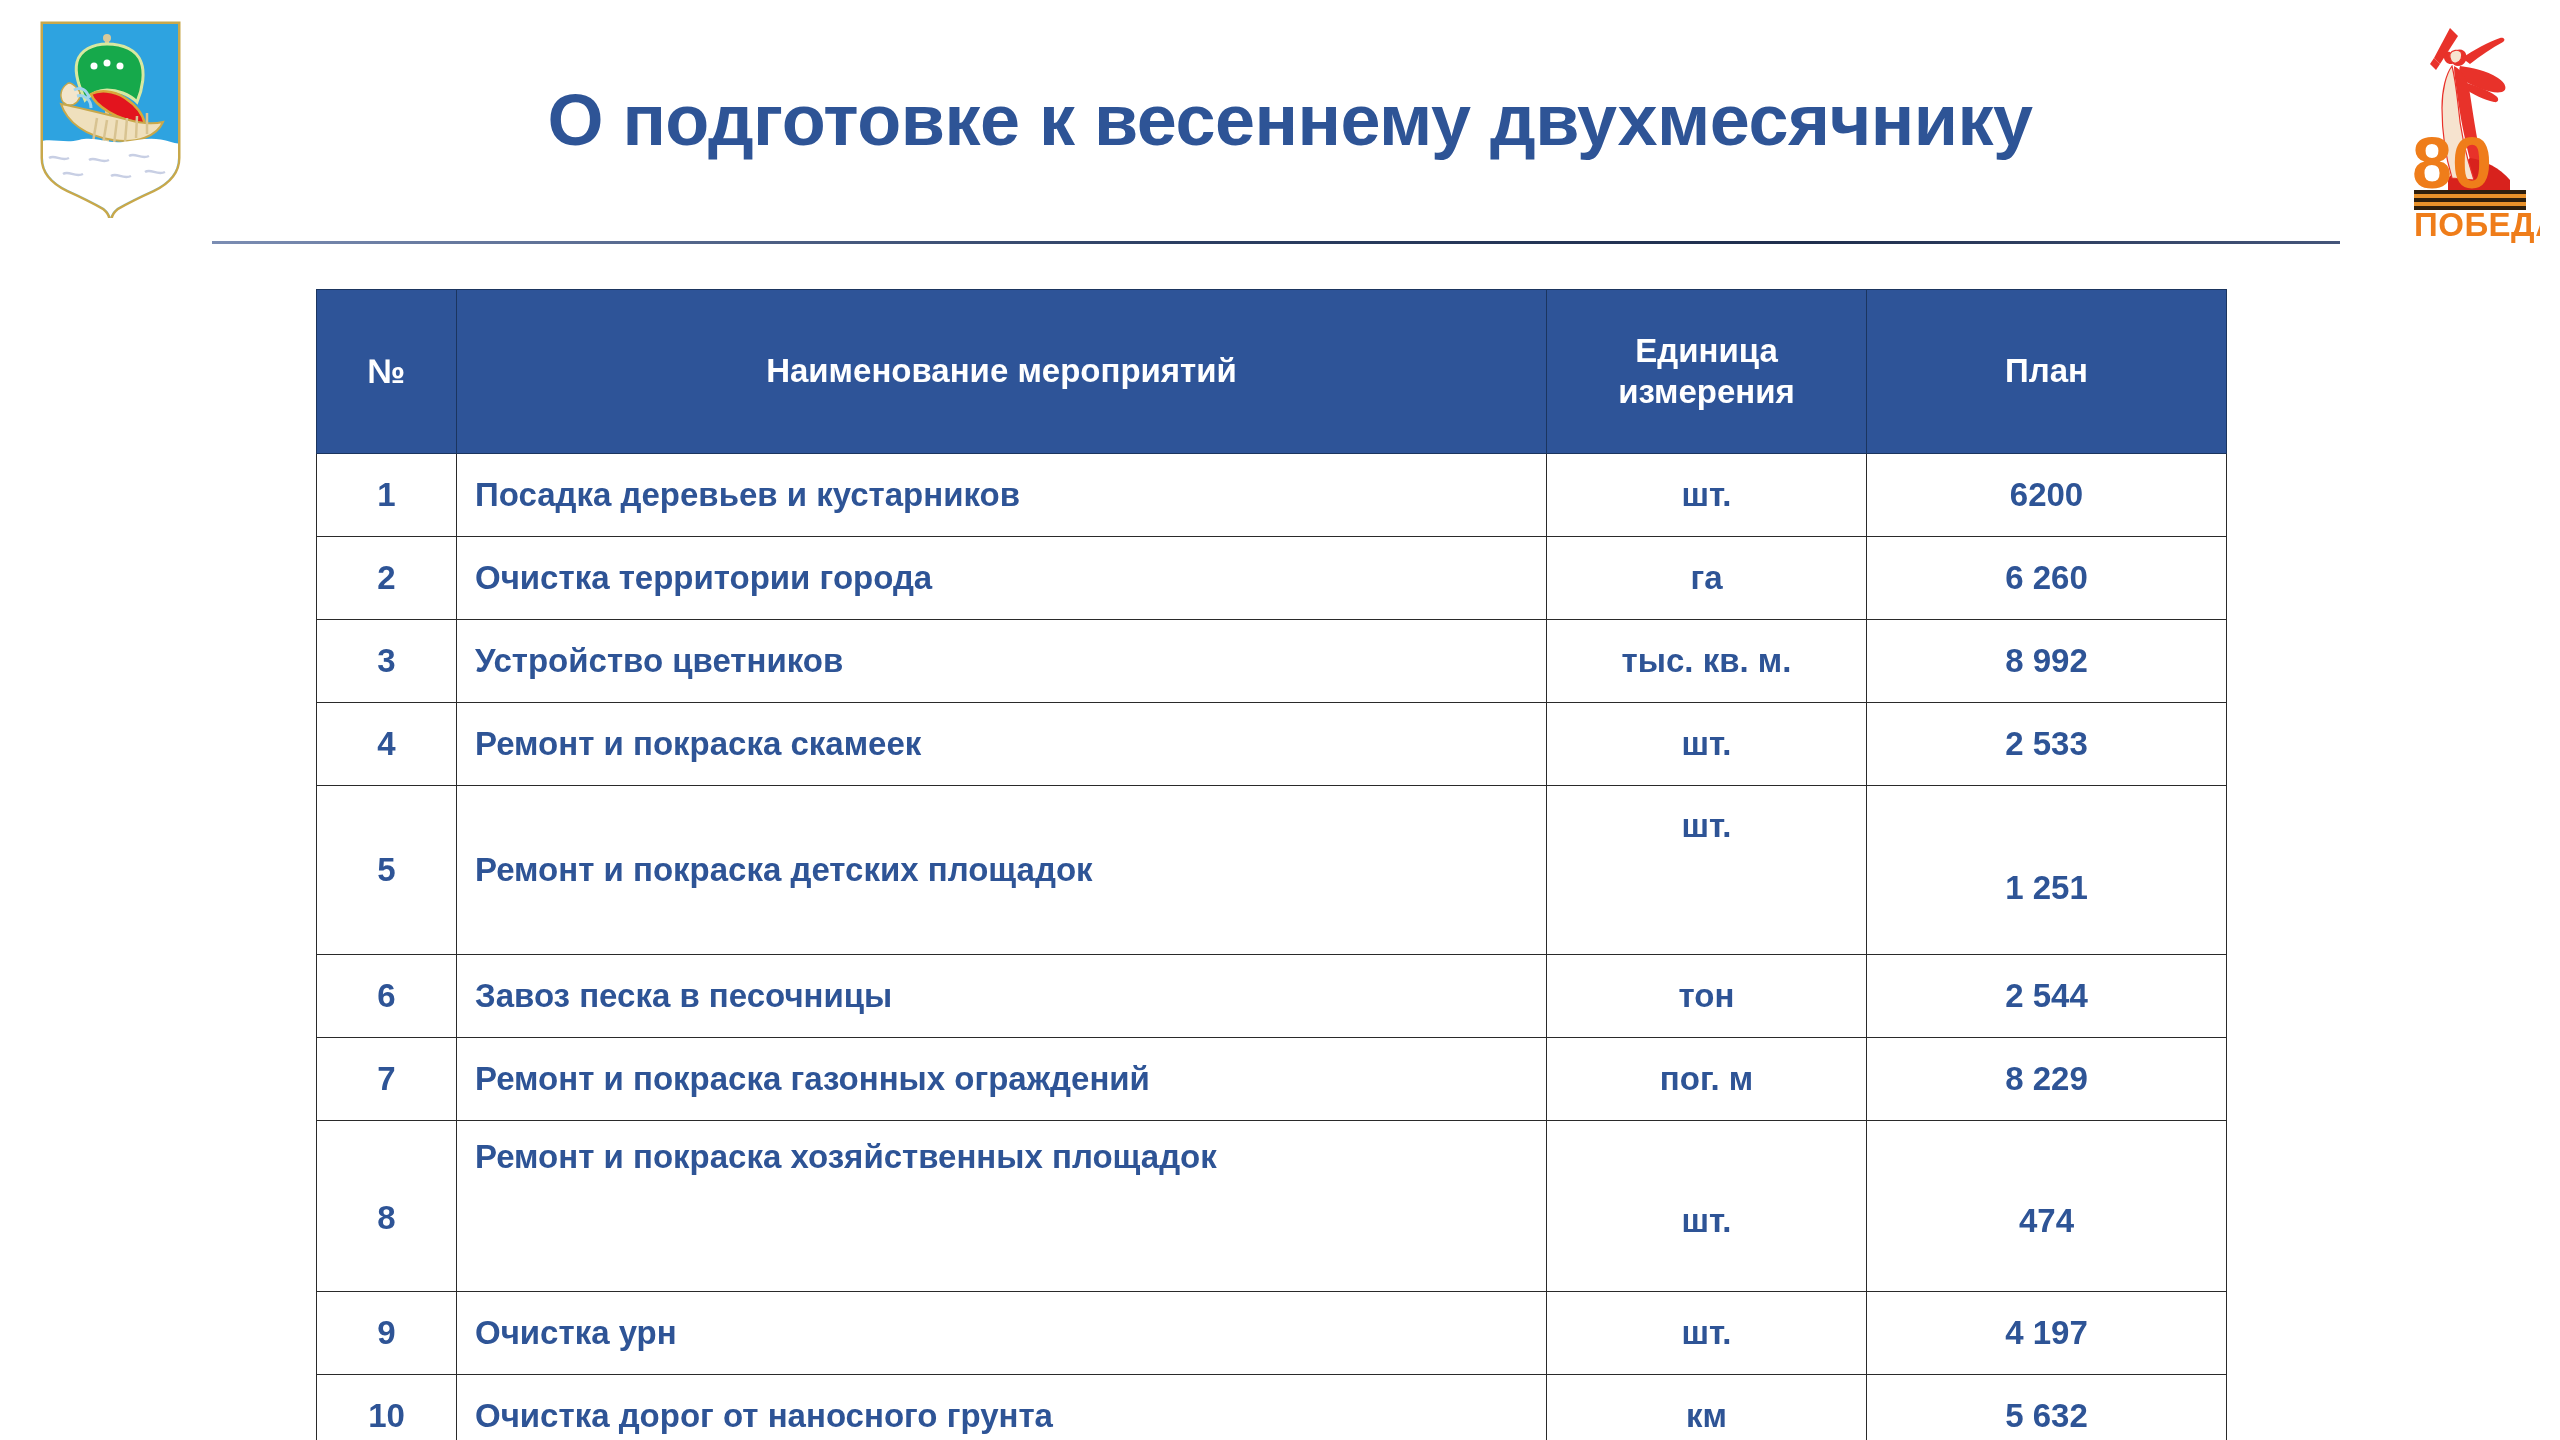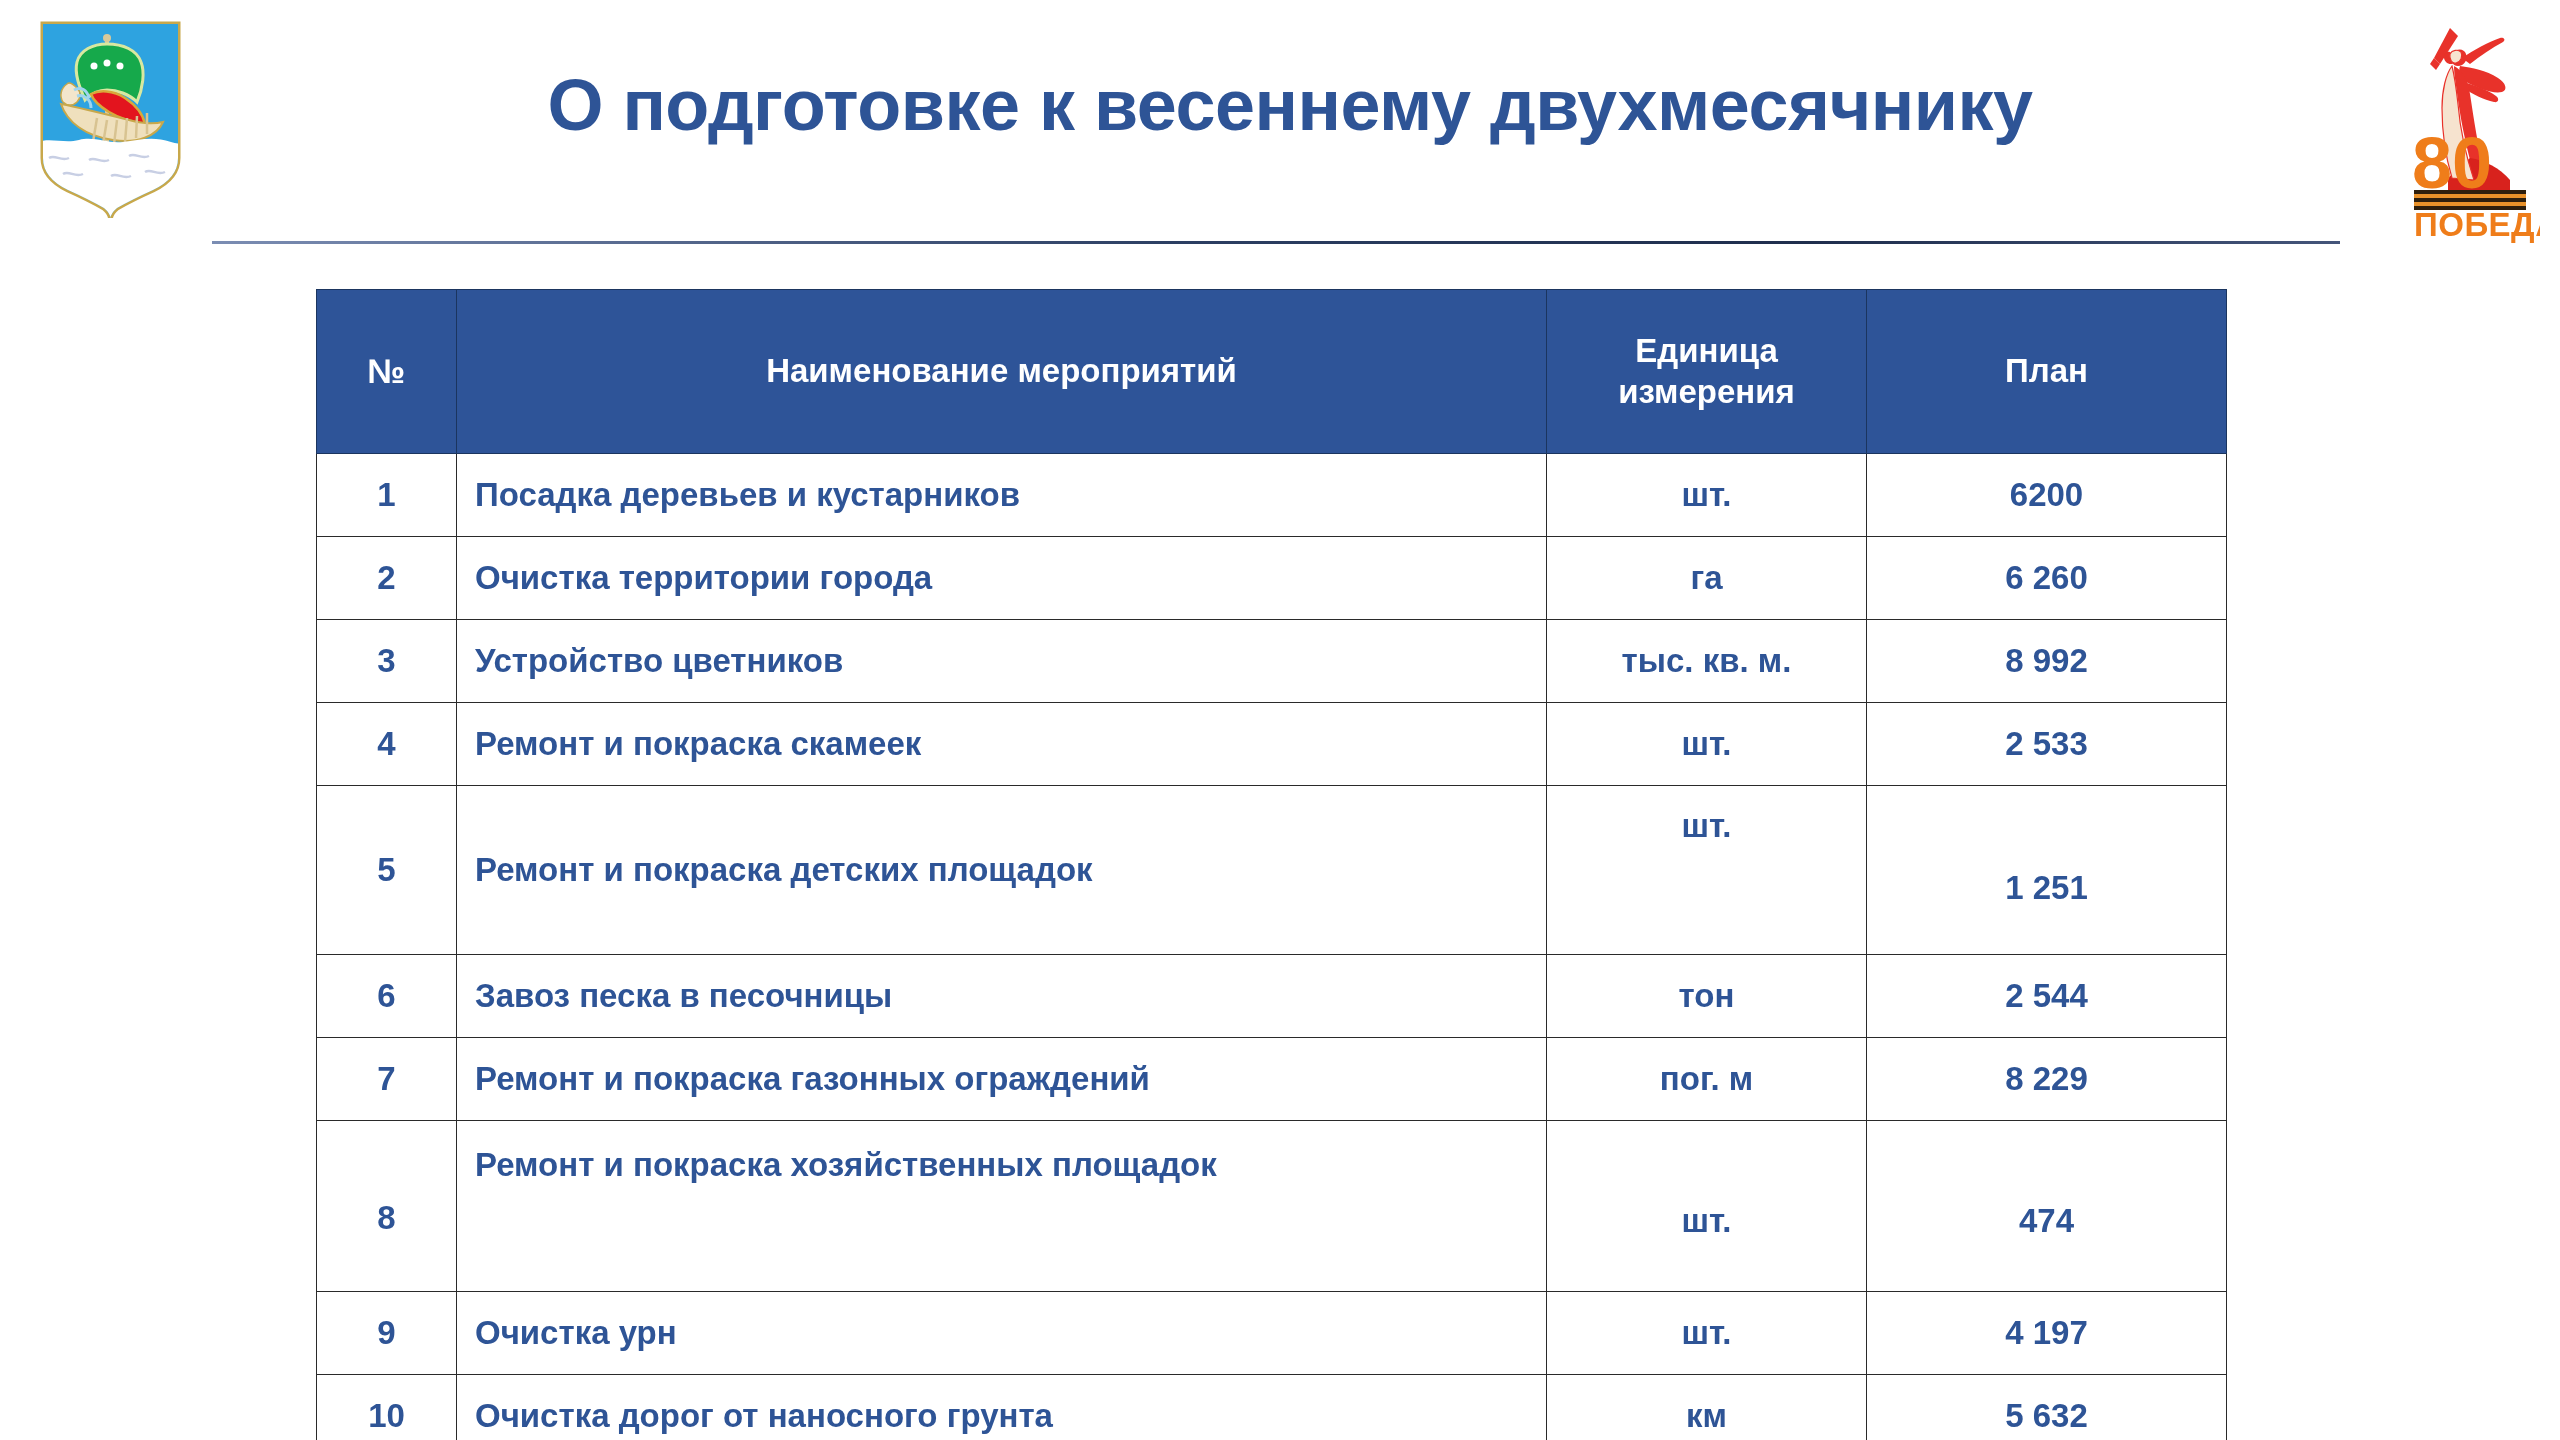--- a/index.html
+++ b/index.html
@@ -40,21 +40,21 @@
     width: 140px;
     height: 235px;
     text-decoration: underline;
   }
   .victory-logo svg { display: block; width: 100%; height: 100%; }
 
   
   .slide-title {
     position: absolute;
     left: 230px;
-    top: 68px;
+    top: 83px;
     width: 2120px;
     text-align: center;
     color: #2e5496;
     font-size: 72px;
     font-weight: bold;
     line-height: 1.05;
     letter-spacing: -0.5px;
     white-space: nowrap;
   }
 
@@ -121,21 +121,21 @@
   .plan-table tbody tr.row-std  td { height: 70px; }
   .plan-table tbody tr.row-wrap td { height: 128px; }
 
   
   .plan-table tbody tr.row-5 td.cell-unit { vertical-align: top; padding-top: 18px; }
   .plan-table tbody tr.row-5 td.cell-plan { vertical-align: middle; padding-top: 42px; }
   .plan-table tbody tr.row-5 td.cell-name { vertical-align: middle; }
   .plan-table tbody tr.row-5 td.cell-num  { vertical-align: middle; }
 
   
-  .plan-table tbody tr.row-8 td.cell-name { vertical-align: top; padding-top: 22px; }
+  .plan-table tbody tr.row-8 td.cell-name { vertical-align: top; padding-top: 14px; }
   .plan-table tbody tr.row-8 td.cell-num  { vertical-align: middle; padding-top: 30px; }
   .plan-table tbody tr.row-8 td.cell-unit { vertical-align: middle; padding-top: 36px; }
   .plan-table tbody tr.row-8 td.cell-plan { vertical-align: middle; padding-top: 36px; }
 </style>
 </head>
 <body>
 
 <div class="slide">
 
   <div class="coat-of-arms">

